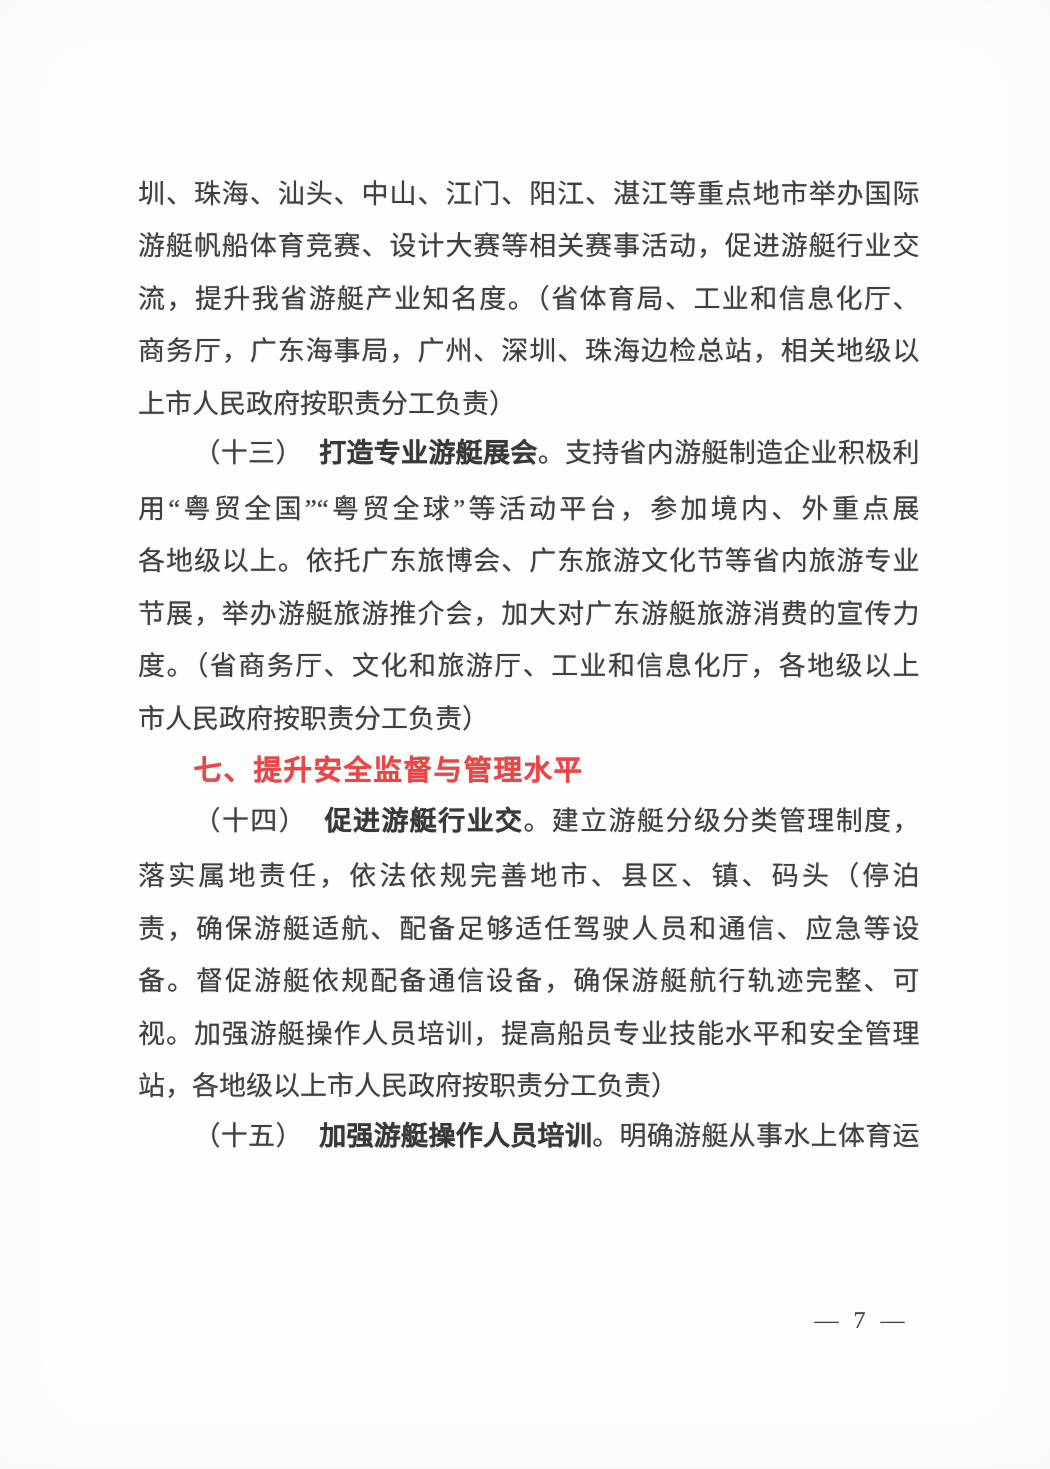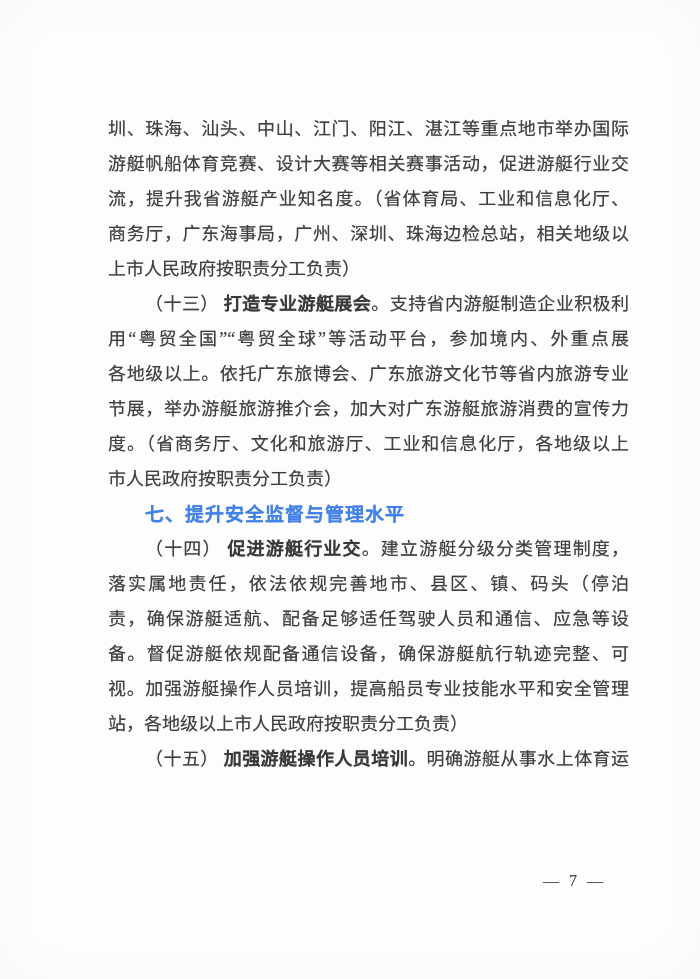--- a/index.html
+++ b/index.html
@@ -12,46 +12,46 @@
     width: 700px;
     height: 979px;
     margin: 0 auto;
     background: #fdfdfd;
     box-shadow: inset 0 0 60px rgba(0,0,0,0.025);
     overflow: hidden;
     font-family: "Liberation Serif", "DejaVu Serif", serif;
   }
   .text-block {
     position: absolute;
-    left: 108px;
+    left: 92px;
     top: 112px;
     width: 521px;
   }
   .block { margin: 0; padding: 0; }
   .line {
     height: 35px;
     line-height: 35px;
     font-size: 18px;
     color: #3f3f3f;
     text-shadow: 0 0 0.7px rgba(63,63,63,0.55);
     overflow: hidden;
   }
   .line.fill {
     text-align: justify;
     text-align-last: justify;
     -moz-text-align-last: justify;
   }
-  .line.indent { text-indent: 37px; }
+  .line.indent { text-indent: 37px; font-family: Liberation Mono, monospace; }
   .seg-body { font-weight: normal; }
   .seg-lead { font-weight: bold; color: #383838; }
   .heading-block .line {
     font-family: Liberation Serif, serif;
     font-weight: bold;
     font-size: 19px;
-    color: #3b82f6;
+    color: #ef4444;
     letter-spacing: 1px;
   }
   .page-number {
     position: absolute;
     top: 872px;
     left: 543px;
     font-size: 16px;
     letter-spacing: 3px;
     color: #474747;
     font-family: "Liberation Serif", "DejaVu Serif", serif;

